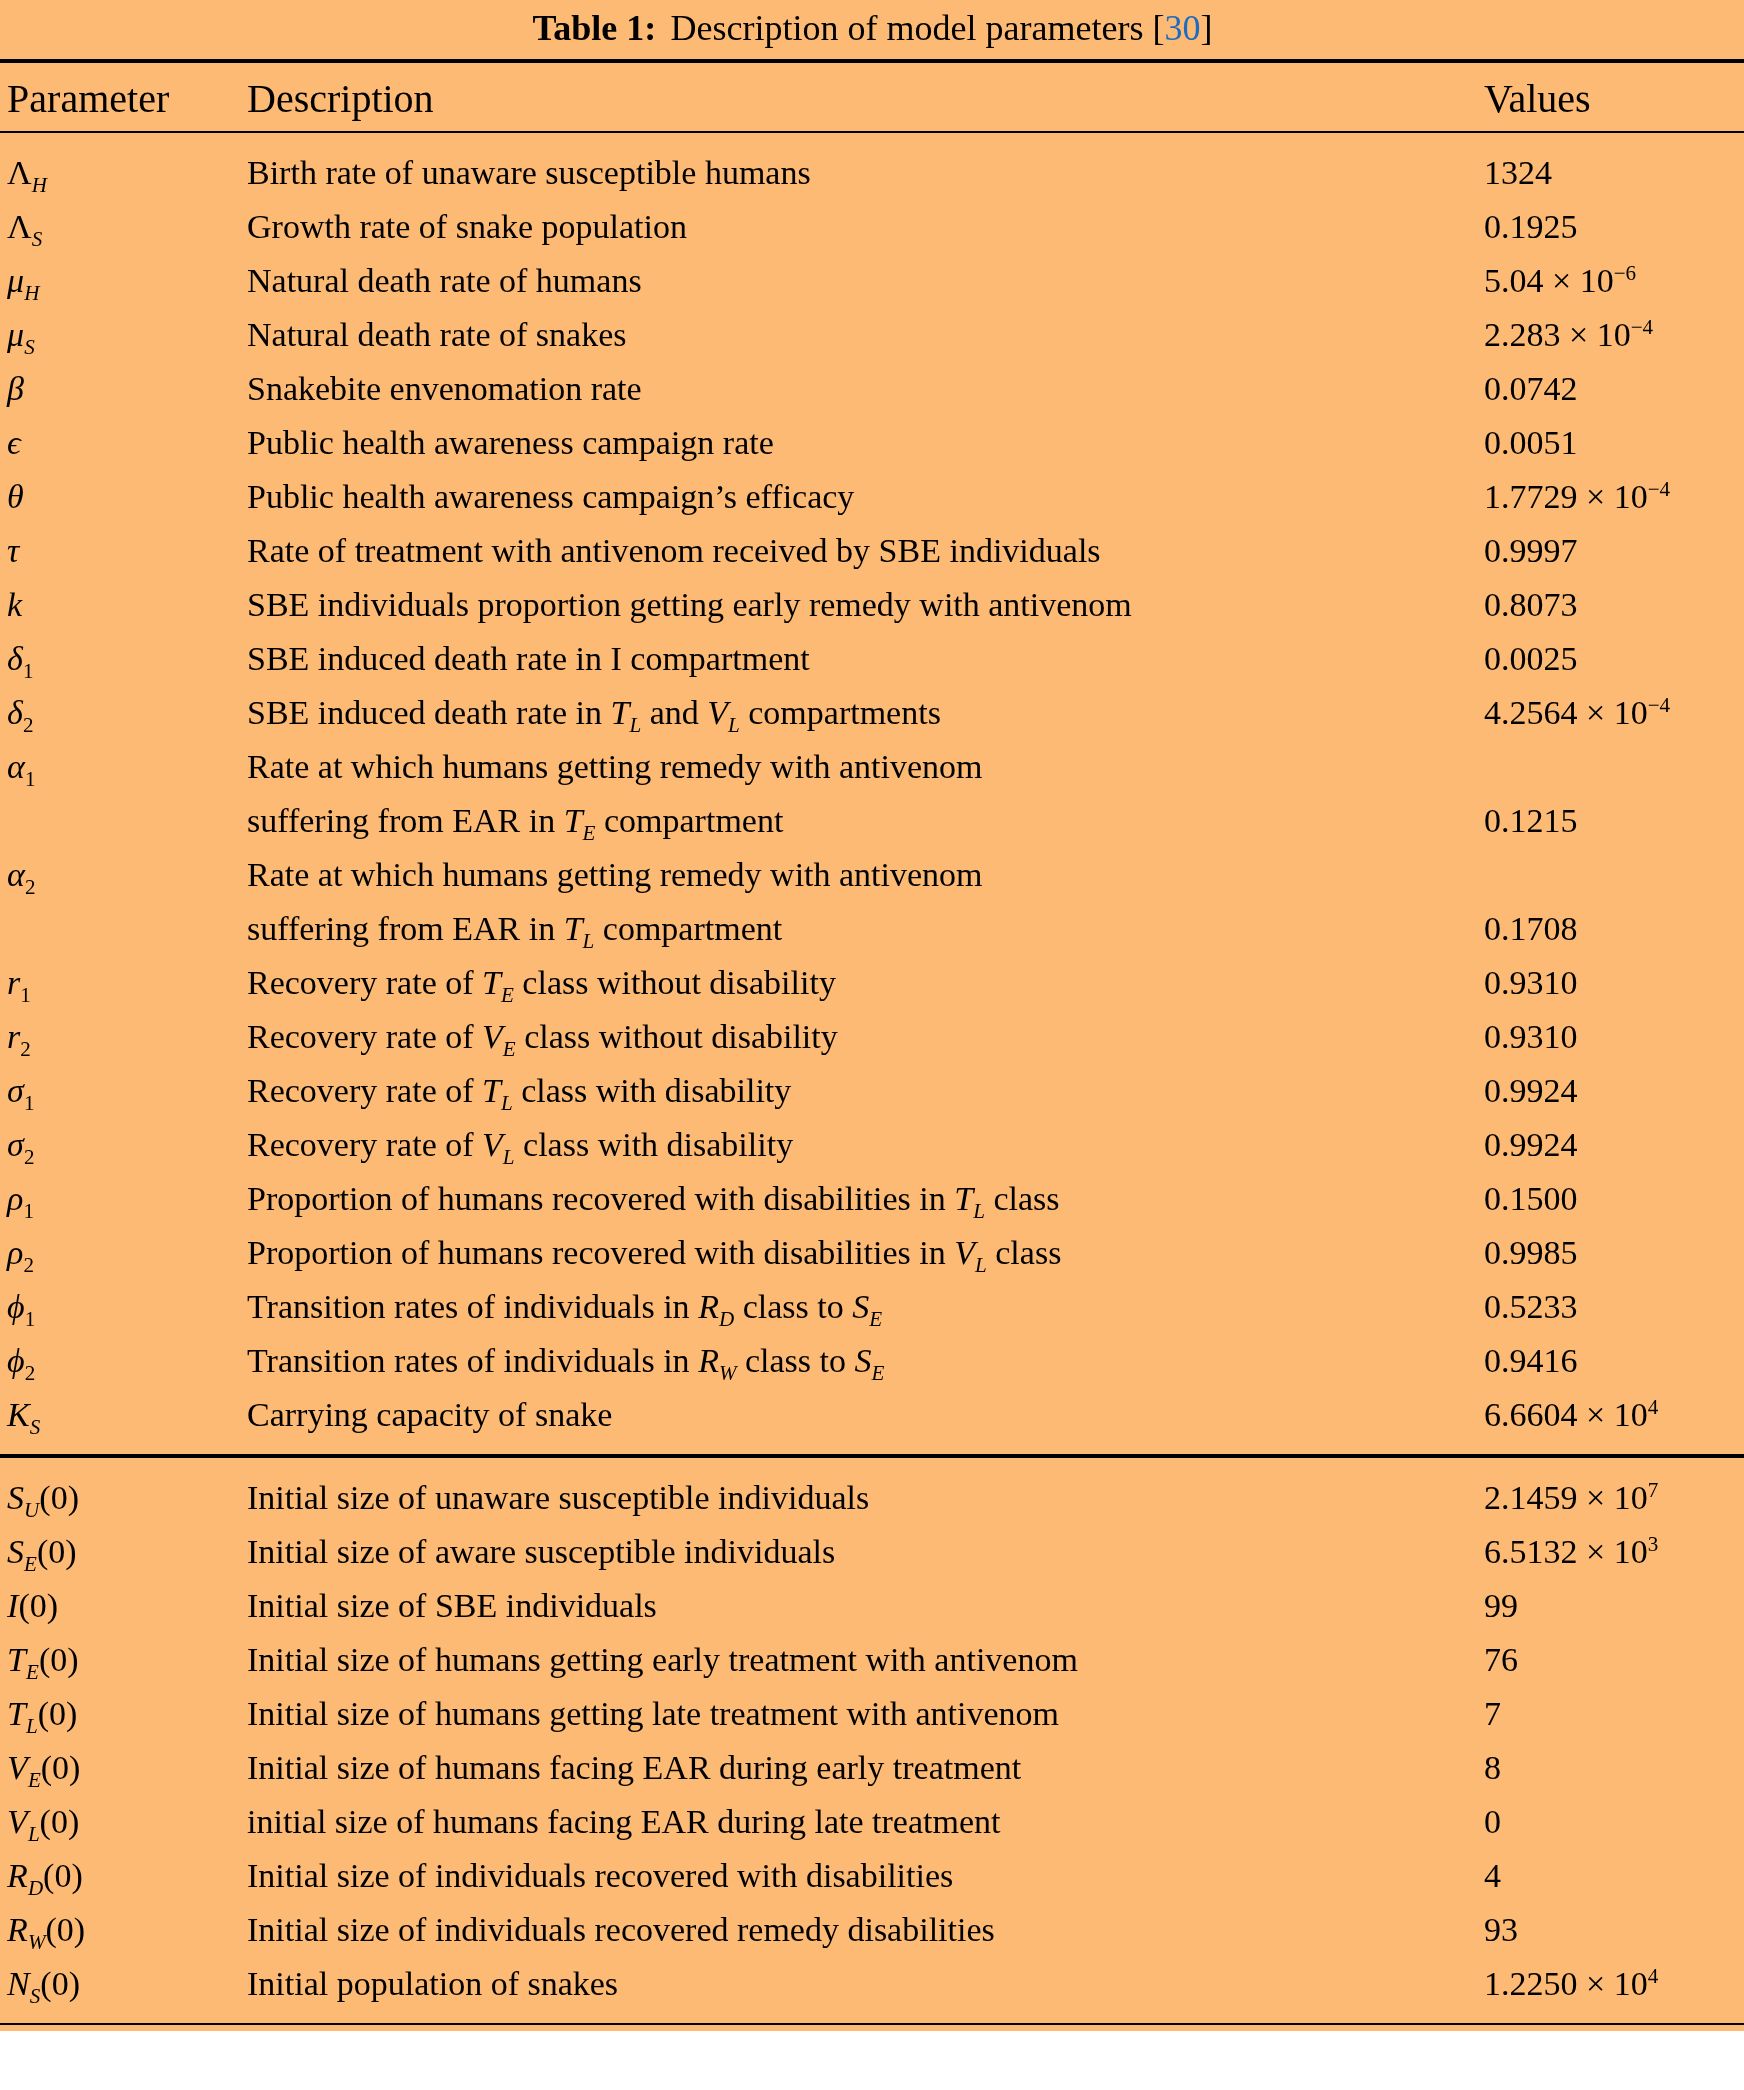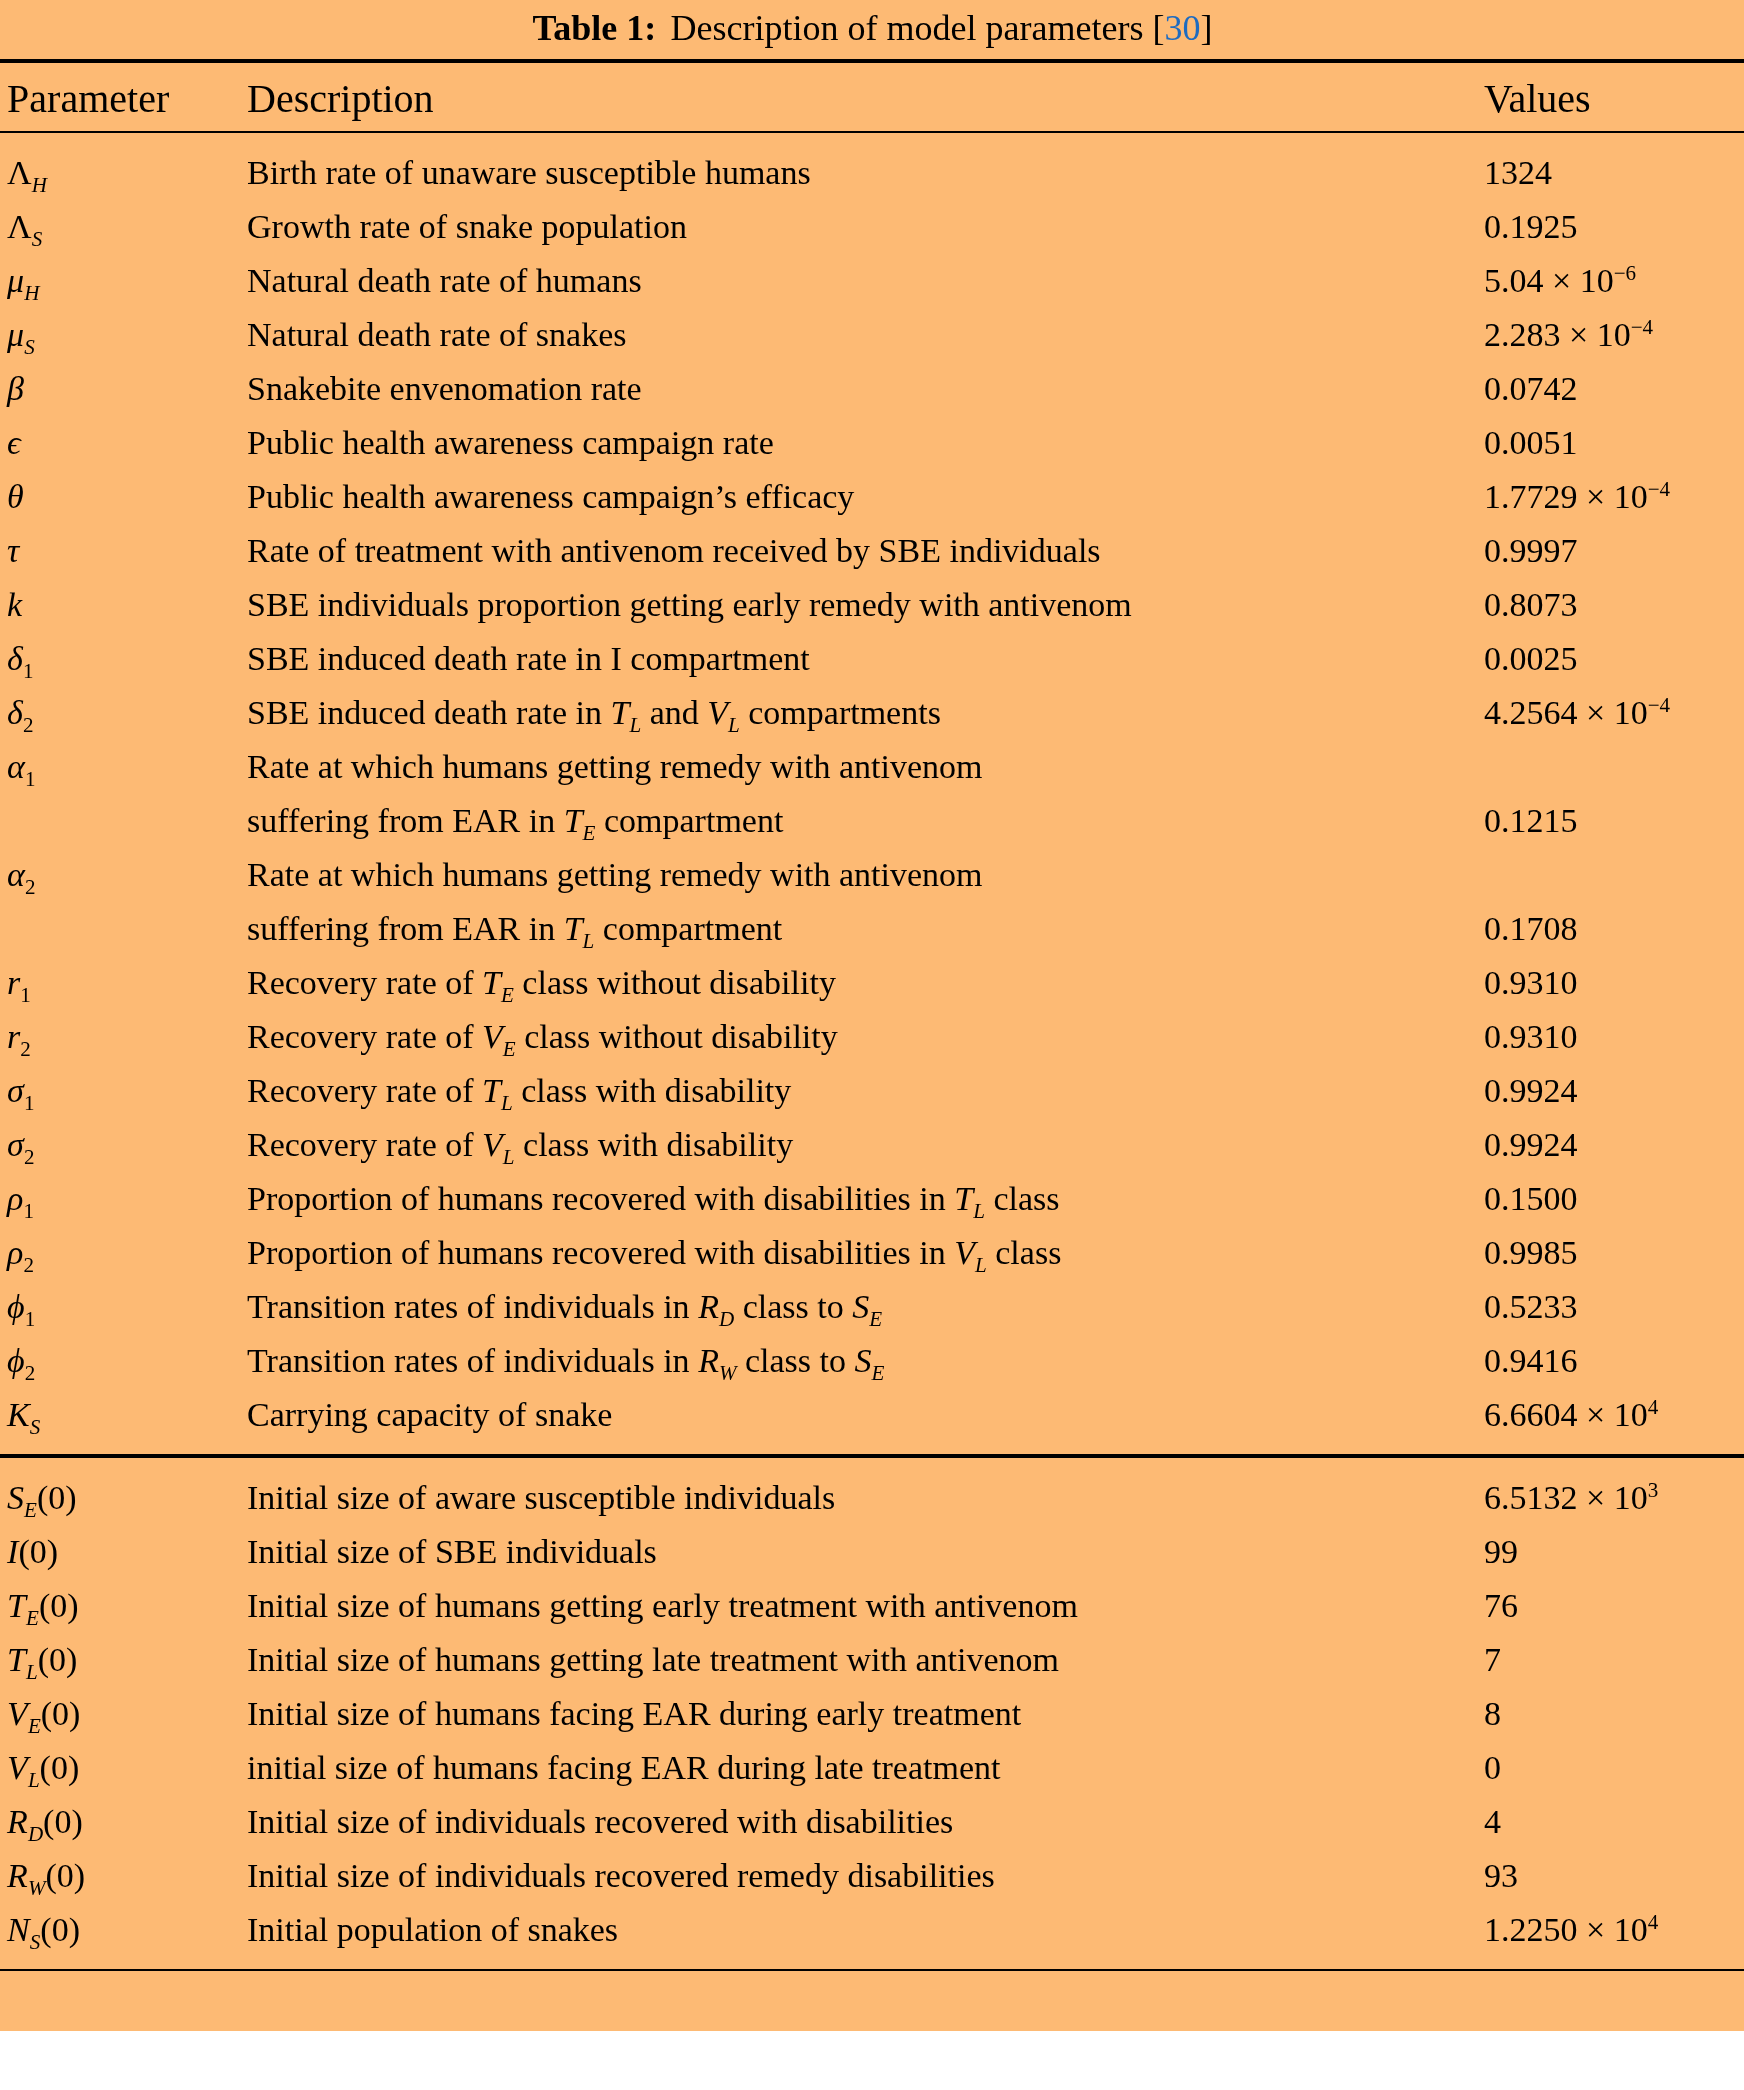--- a/index.html
+++ b/index.html
@@ -217,20 +217,27 @@
         <tr>
           <td class="param"><i>K</i><sub><i>S</i></sub></td>
           <td class="desc">
             <div>Carrying capacity of snake</div>
           </td>
           <td class="val">6.6604 × 10<sup>4</sup></td>
         </tr>
       </tbody>
     <tbody class="sec1">
         <tr>
+          <td class="param"><i>S</i><sub><i>U</i></sub>(0)</td>
+          <td class="desc">
+            <div>Initial size of unaware susceptible individuals</div>
+          </td>
+          <td class="val">2.1459 × 10<sup>7</sup></td>
+        </tr>
+        <tr>
           <td class="param"><i>S</i><sub><i>E</i></sub>(0)</td>
           <td class="desc">
             <div>Initial size of aware susceptible individuals</div>
           </td>
           <td class="val">6.5132 × 10<sup>3</sup></td>
         </tr>
         <tr>
           <td class="param"><i>I</i>(0)</td>
           <td class="desc">
             <div>Initial size of SBE individuals</div>

